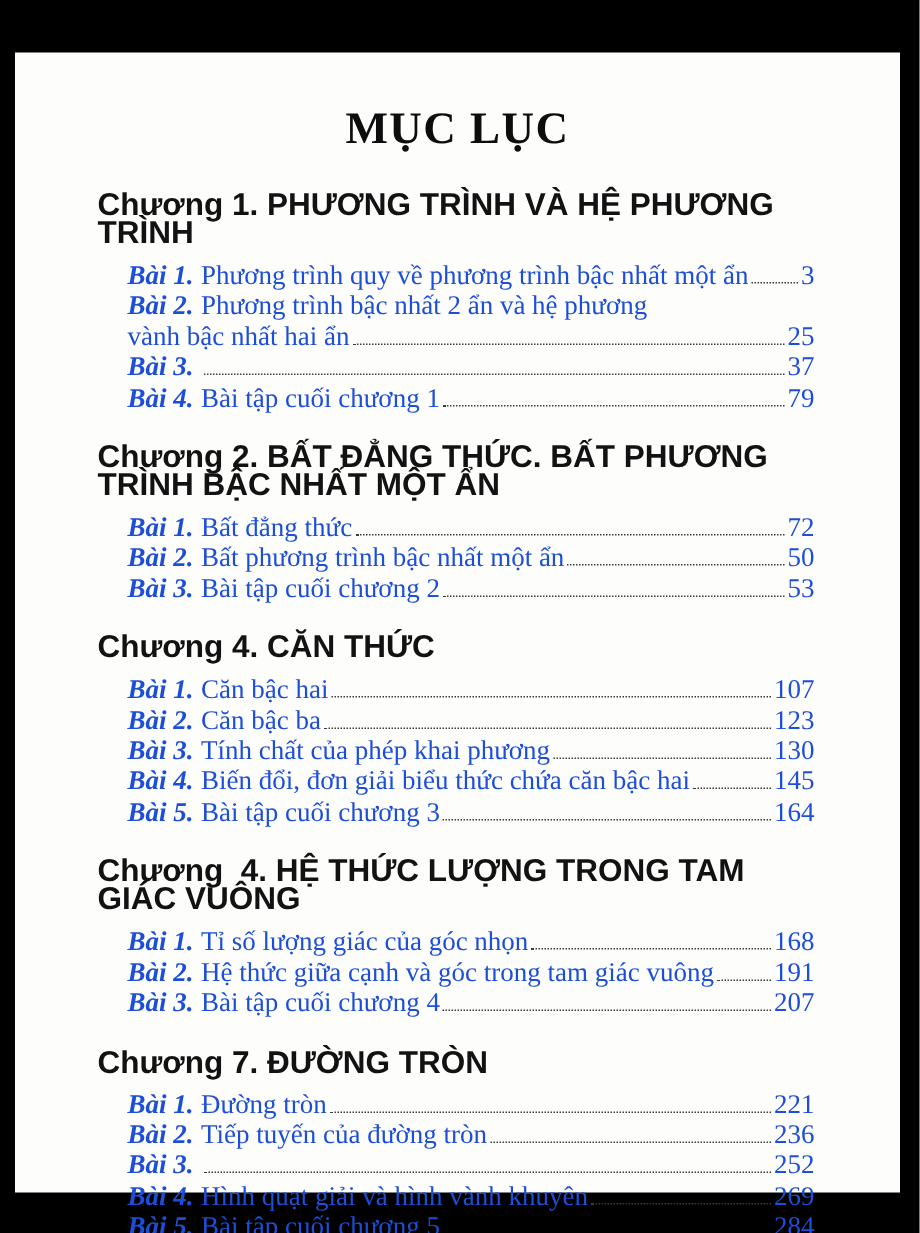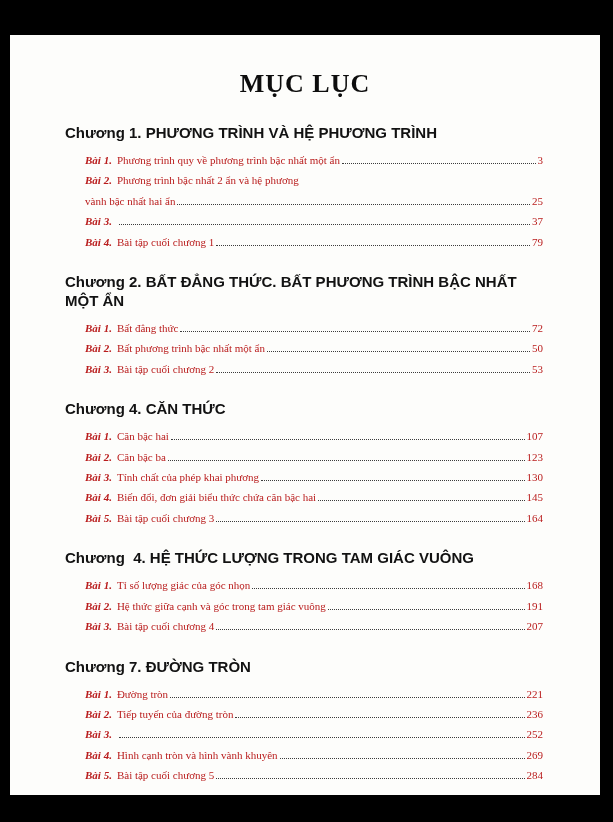--- a/index.html
+++ b/index.html
@@ -19,46 +19,46 @@
     top: 35px;
     width: 590px;
     height: 760px;
     background: #fdfdfb;
   }
   .title {
     margin: 34px 0 0 0;
     text-align: center;
     font-family: "Liberation Serif", serif;
     font-weight: 700;
-    font-size: 26px;
+    font-size: 30px;
     letter-spacing: 1px;
     color: #0d0d0d;
   }
   .toc {
     padding: 0 57px 0 55px;
   }
   .toc > .chapter:first-child { margin-top: 24px; }
   .chapter { margin-top: 20px; }
   .chapter-heading {
     margin: 0 0 8px 0;
     font-family: "Liberation Sans", sans-serif;
     font-weight: 700;
-    font-size: 15px;
+    font-size: 21px;
     line-height: 19px;
     color: #121212;
     white-space: pre-wrap;
   }
   .entry {
     display: flex;
     align-items: baseline;
     padding-left: 20px;
     font-family: "Liberation Serif", serif;
-    font-size: 11px;
+    font-size: 18px;
     line-height: 20.4px;
-    color: #b91c1c;
+    color: #1d4ed8;
   }
   .entry-label {
     font-weight: 700;
     font-style: italic;
     margin-right: 5px;
     flex: 0 0 auto;
     white-space: nowrap;
   }
   .entry-text { flex: 0 1 auto; }
   .leader {
@@ -197,21 +197,21 @@
           <span class="leader"></span>
           <span class="entry-page">236</span>
         </div>
         <div class="entry">
           <span class="entry-label">Bài 3.</span>
           <span class="leader"></span>
           <span class="entry-page">252</span>
         </div>
         <div class="entry">
           <span class="entry-label">Bài 4.</span>
-          <span class="entry-text">Hình cạnh tròn và hình vành khuyên</span>
+          <span class="entry-text">Hình quạt giải và hình vành khuyên</span>
           <span class="leader"></span>
           <span class="entry-page">269</span>
         </div>
         <div class="entry">
           <span class="entry-label">Bài 5.</span>
           <span class="entry-text">Bài tập cuối chương 5</span>
           <span class="leader"></span>
           <span class="entry-page">284</span>
         </div>
       </section>

